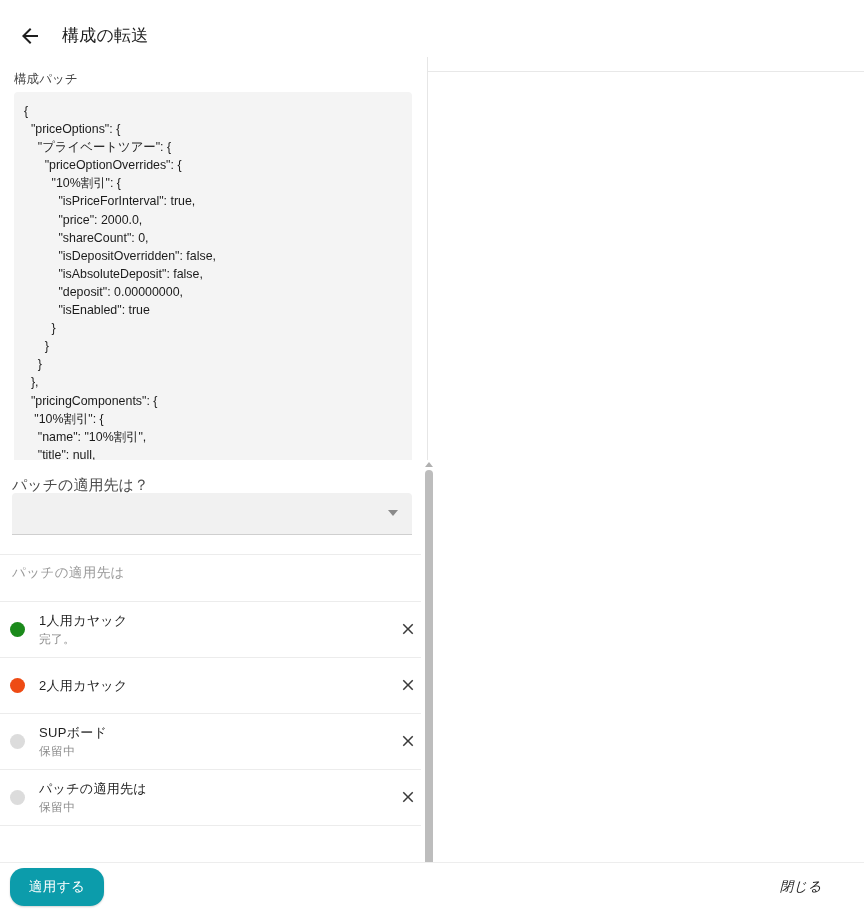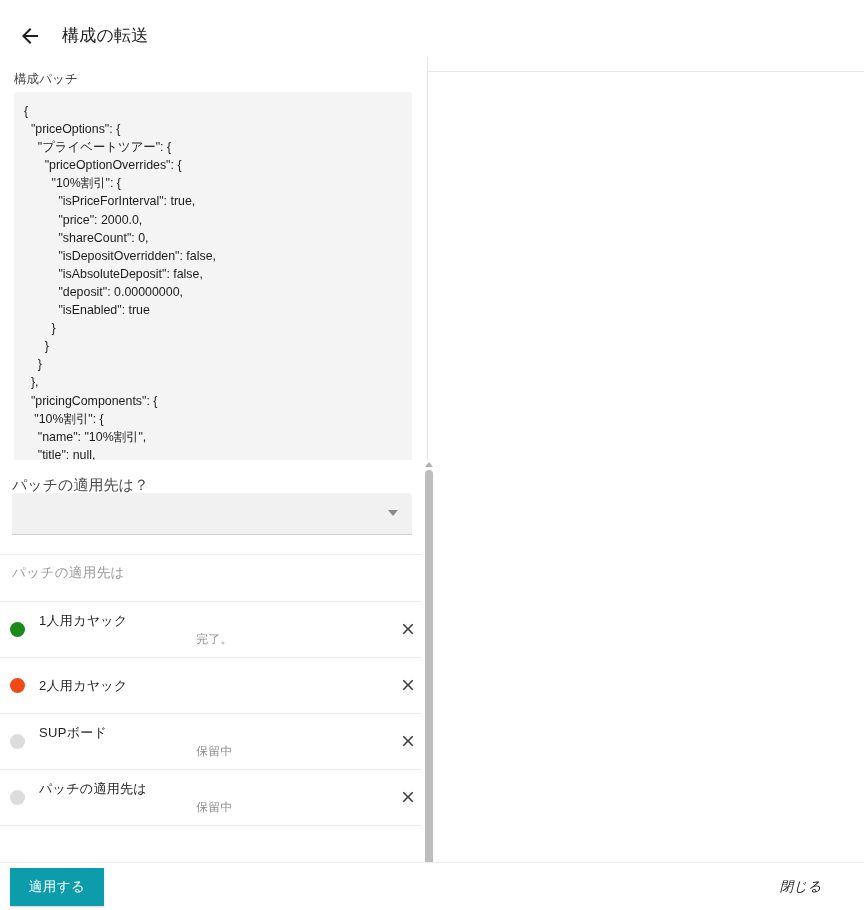--- a/index.html
+++ b/index.html
@@ -124,21 +124,21 @@
     width: 15px; height: 15px; border-radius: 50%;
     margin-right: 14px;
   }
   .res-text { flex: 1 1 auto; padding: 8px 0; min-width: 0; }
   .res-name {
     font-size: 13px; color: #1f1f1f; letter-spacing: .3px;
     line-height: 19px;
   }
   .res-status {
     font-size: 11.8px; color: #8c8c8c; letter-spacing: .3px;
-    line-height: 17px; margin-top: 1px; text-align: center;
+    line-height: 17px; margin-top: 1px;
   }
   .res-status.error { color: #e2451c; }
   .res-close {
     flex: 0 0 auto;
     width: 36px; height: 36px; margin-right: 6px;
     display: flex; align-items: center; justify-content: center;
     cursor: pointer; border-radius: 50%; background: transparent; border: none;
   }
 
   
@@ -171,21 +171,21 @@
     position: absolute; left: 0; top: 862px; width: 864px; height: 48px;
     background: #ffffff;
     border-top: 1px solid #ededed;
     display: flex; align-items: center;
   }
   #apply-btn {
     margin-left: 10px;
     height: 38px; min-width: 94px;
     background: #0c9cab;
     color: #ffffff;
-    border: none; border-radius: 0;
+    border: none; border-radius: 14px;
     font-size: 13.5px; letter-spacing: .5px;
     font-family: "Liberation Sans", "DejaVu Sans", sans-serif;
     cursor: pointer;
     box-shadow: 0 1px 2px rgba(0,0,0,.18);
   }
   #footer-spacer { flex: 1 1 auto; }
   #close-btn {
     margin-right: 38px;
     background: transparent; border: none;
     color: #242424; font-size: 13.5px; letter-spacing: .4px;

